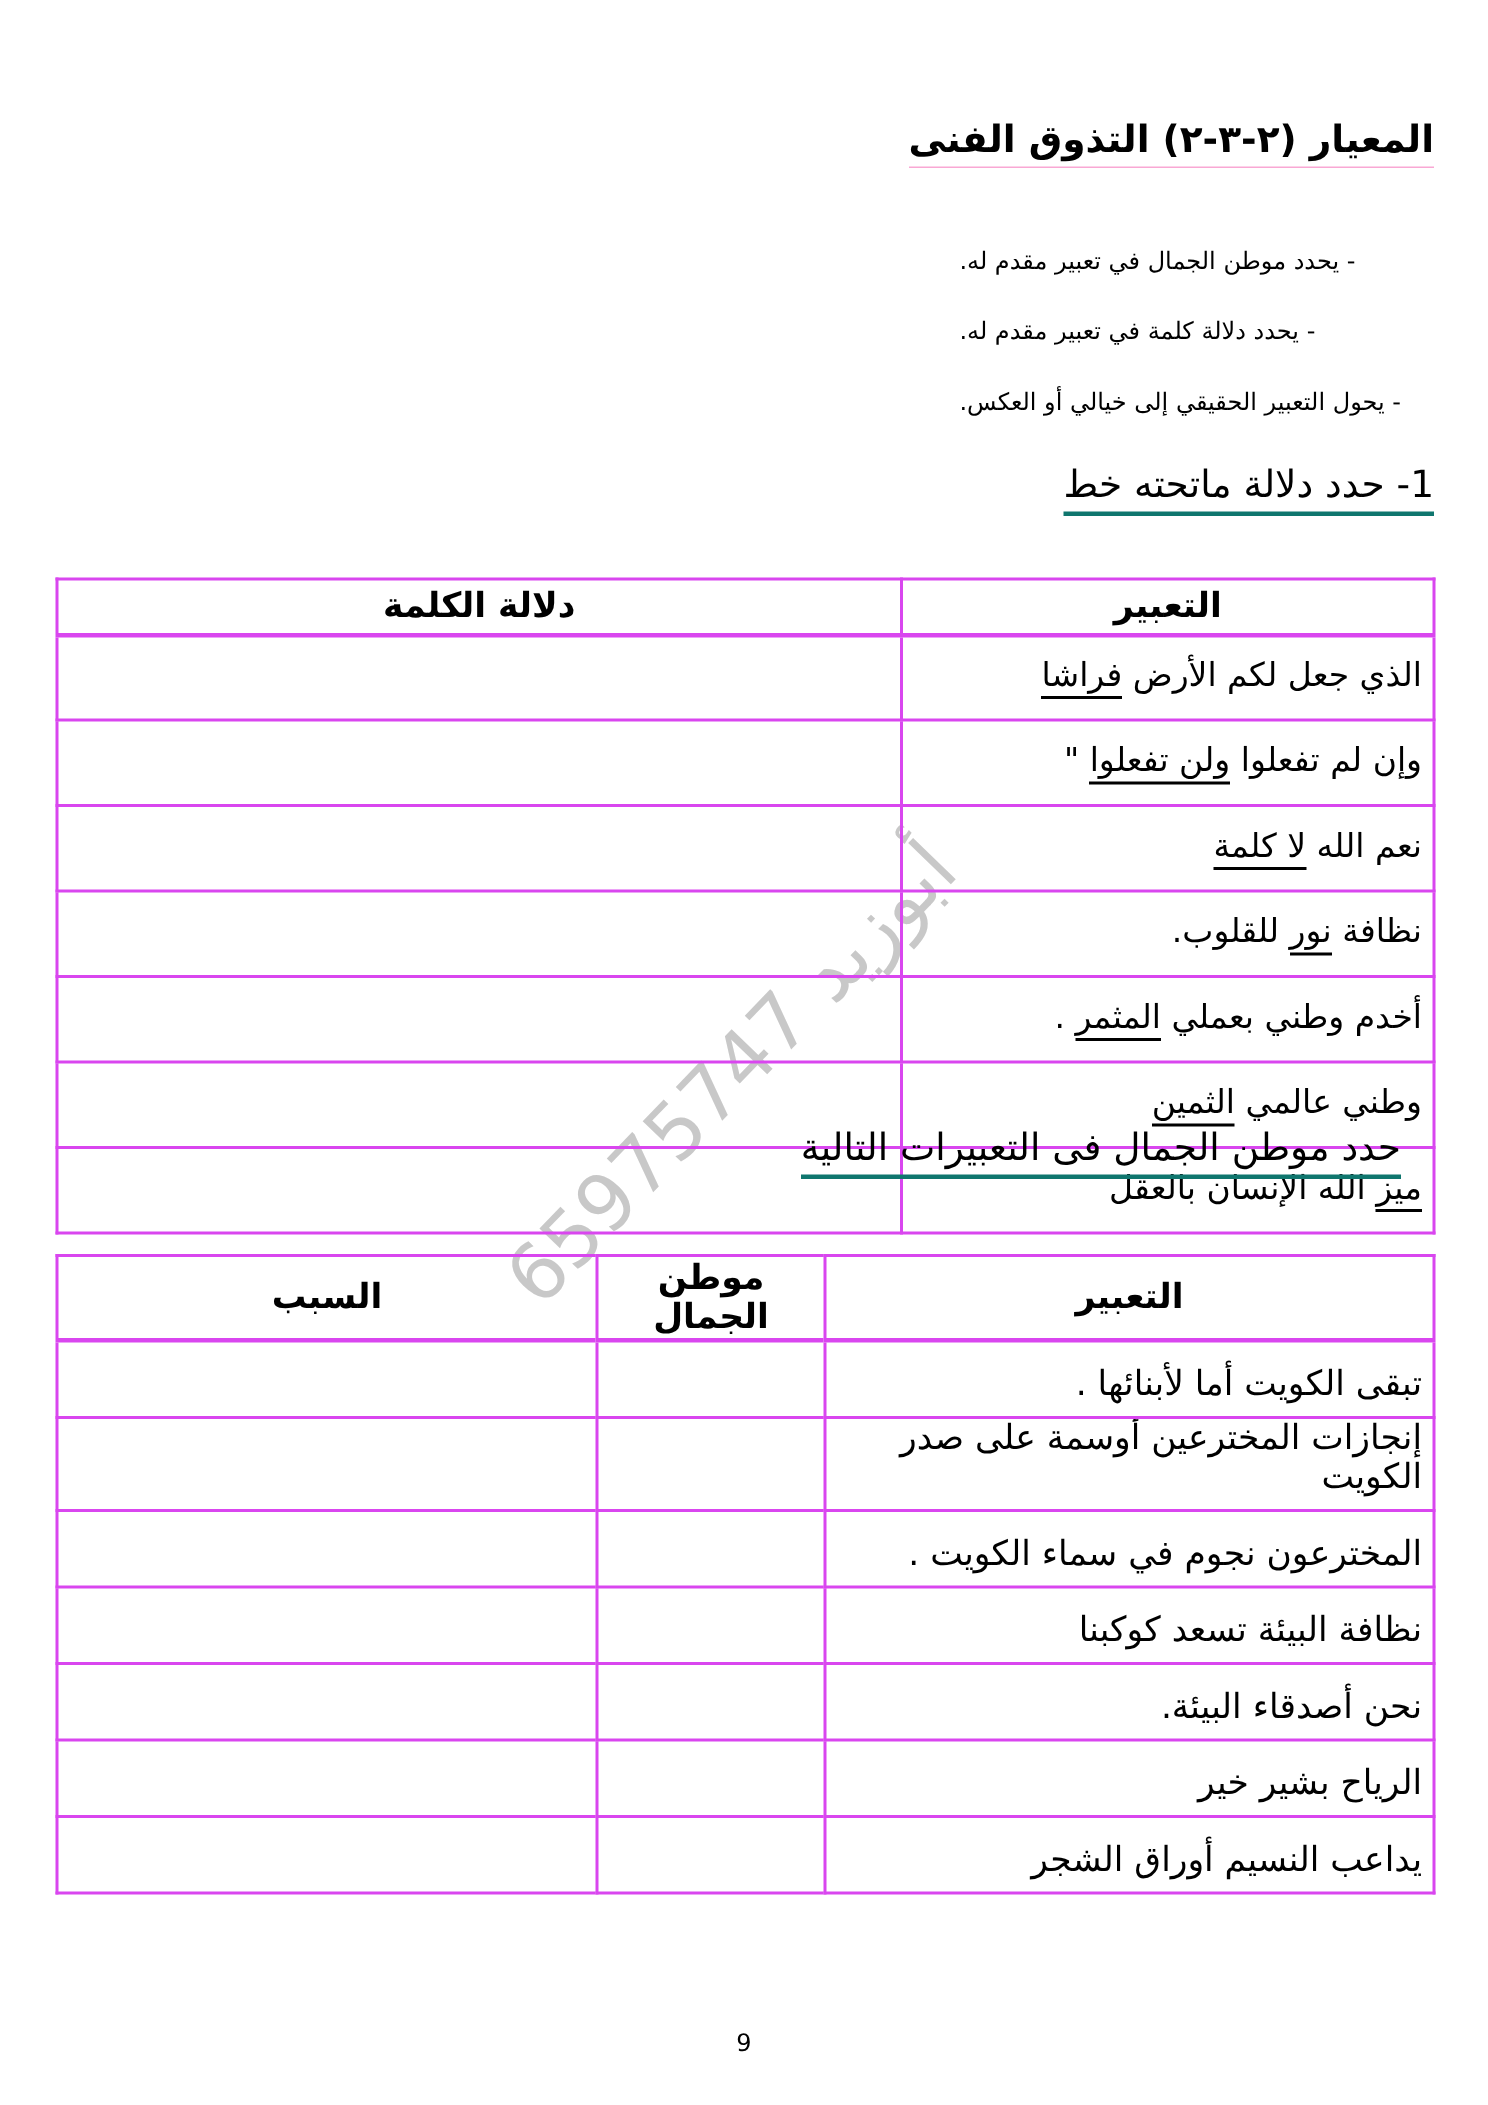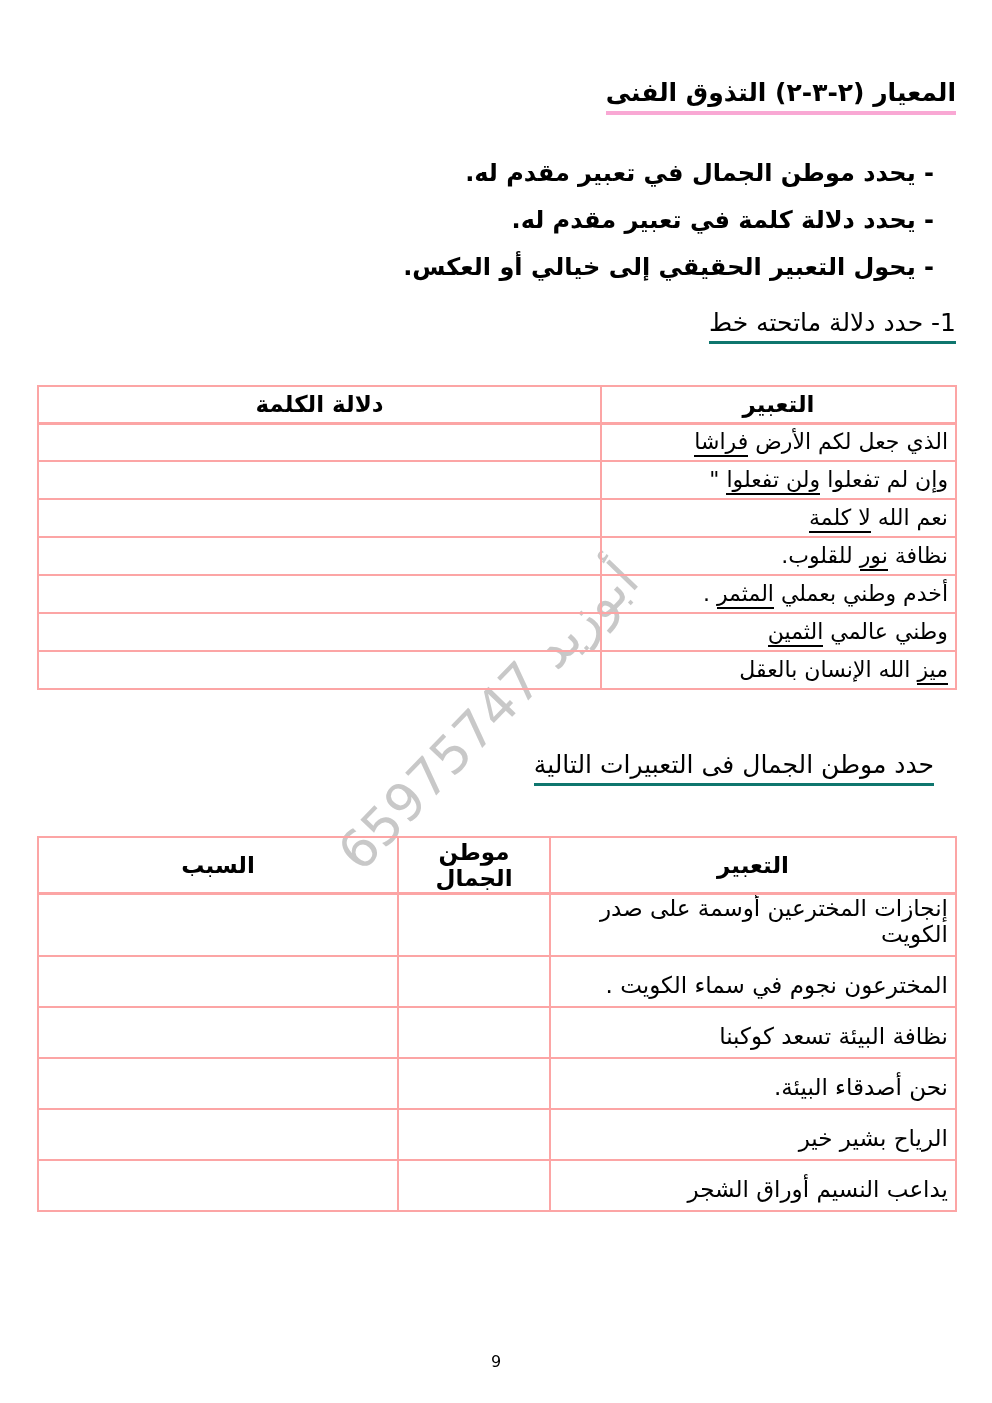--- a/index.html
+++ b/index.html
@@ -13,44 +13,44 @@
     transform:translate(-50%,-50%) rotate(-46deg);
     font-size:52px;letter-spacing:1px;color:#c6c6c6;opacity:.95;
     white-space:nowrap;z-index:0;direction:rtl;
   }
 
   .content{position:relative;z-index:1;}
 
   .doc-title{
     position:absolute;right:36px;top:78px;
     font-size:25px;font-weight:bold;
-    border-bottom:4px solid #f9a8d4;padding-bottom:4px;
+    border-bottom:1px solid #f9a8d4;padding-bottom:4px;
     white-space:nowrap;
   }
 
   .objectives{
     position:absolute;right:58px;top:150px;
-    text-align:right;font-size:24px;font-weight:bold;line-height:47px;
+    text-align:left;font-size:16px;font-weight:normal;line-height:47px;
     white-space:nowrap;
   }
 
   .section-heading{
     position:absolute;font-size:25px;font-weight:normal;
     border-bottom:3px solid #0f766e;padding-bottom:4px;white-space:nowrap;
   }
   .section-1{right:36px;top:308px;}
   .section-2{right:58px;top:750px;}
 
   table{border-collapse:collapse;table-layout:fixed;background:transparent;}
-  th,td{border:2px solid #fca5a5;overflow:hidden;}
+  th,td{border:2px solid #d946ef;overflow:hidden;}
   th{font-size:23px;font-weight:bold;text-align:center;vertical-align:middle;border-bottom-width:3px;}
 
   .table-1{position:absolute;left:37px;top:385px;width:918px;}
   .table-1 thead tr{height:37px;}
-  .table-1 tbody tr{height:38px;}
+  .table-1 tbody tr{height:57px;}
   .table-1 td.t1-expr{font-size:22px;text-align:right;vertical-align:middle;padding:2px 7px 4px 4px;}
 
   .table-2{position:absolute;left:37px;top:836px;width:918px;}
   .table-2 thead tr{height:30px;}
   .table-2 tbody tr{height:51px;}
   .table-2 td.t2-expr{font-size:23px;text-align:right;vertical-align:bottom;padding:0 7px 8px 4px;}
 
   .ul{border-bottom:2px solid #000;padding-bottom:1px;}
 
   .page-number{
@@ -130,20 +130,25 @@
       </colgroup>
       <thead>
         <tr>
           <th>التعبير</th>
           <th>موطن الجمال</th>
           <th>السبب</th>
         </tr>
       </thead>
       <tbody id="t2-body">
           <tr>
+            <td class="t2-expr">تبقى الكويت أما لأبنائها .</td>
+            <td class="t2-beauty"></td>
+            <td class="t2-reason"></td>
+          </tr>
+          <tr>
             <td class="t2-expr">إنجازات المخترعين أوسمة على صدر الكويت</td>
             <td class="t2-beauty"></td>
             <td class="t2-reason"></td>
           </tr>
           <tr>
             <td class="t2-expr">المخترعون نجوم في سماء الكويت .</td>
             <td class="t2-beauty"></td>
             <td class="t2-reason"></td>
           </tr>
           <tr>

